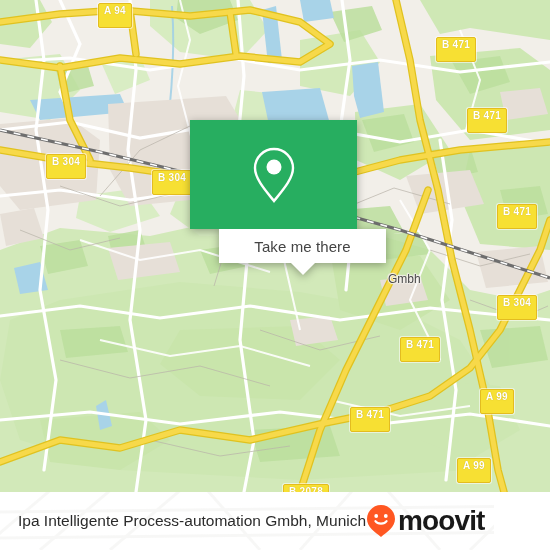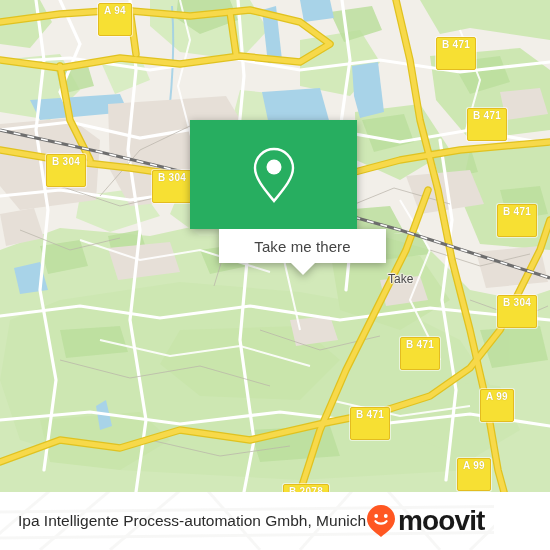--- a/index.html
+++ b/index.html
@@ -39,21 +39,21 @@
   
   .shield {
     position: absolute;
     background: #f7e033;
     border: 1px solid #e3bc20;
     border-radius: 2px;
     color: #ffffff;
     font-size: 10px;
     font-weight: bold;
     letter-spacing: 0.3px;
-    padding: 1px 5px 18px 5px;
+    padding: 1px 5px 10px 5px;
     line-height: 12px;
     white-space: nowrap;
     text-shadow: 0 0 1px rgba(140,110,0,0.55);
     box-shadow: 0 0 0 1px rgba(255,255,255,0.55);
   }
 
   .place-label {
     position: absolute;
     color: #4a4a4a;
     font-size: 12px;
@@ -317,21 +317,21 @@
           <path d="M230,12 L236,54"></path>
         </g>
 
         <g>
           <path d="M0,130 L100,152 L200,176 L300,202 L400,230 L500,262 L550,278" stroke="#6e6e6e" stroke-width="3.2" fill="none"></path>
           <path d="M0,130 L100,152 L200,176 L300,202 L400,230 L500,262 L550,278" stroke="#ffffff" stroke-width="1.6" stroke-dasharray="7 7" fill="none"></path>
         </g>
       </g>
     </svg>
 
-    <div class="place-label" style="left:388px; top:272px;">Take</div>
+    <div class="place-label" style="left:388px; top:272px;">Gmbh</div>
 
     <div class="shield" style="left:98px;  top:3px;">A 94</div>
     <div class="shield" style="left:436px; top:37px;">B 471</div>
     <div class="shield" style="left:467px; top:108px;">B 471</div>
     <div class="shield" style="left:46px;  top:154px;">B 304</div>
     <div class="shield" style="left:152px; top:170px;">B 304</div>
     <div class="shield" style="left:497px; top:204px;">B 471</div>
     <div class="shield" style="left:497px; top:295px;">B 304</div>
     <div class="shield" style="left:400px; top:337px;">B 471</div>
     <div class="shield" style="left:480px; top:389px;">A 99</div>

